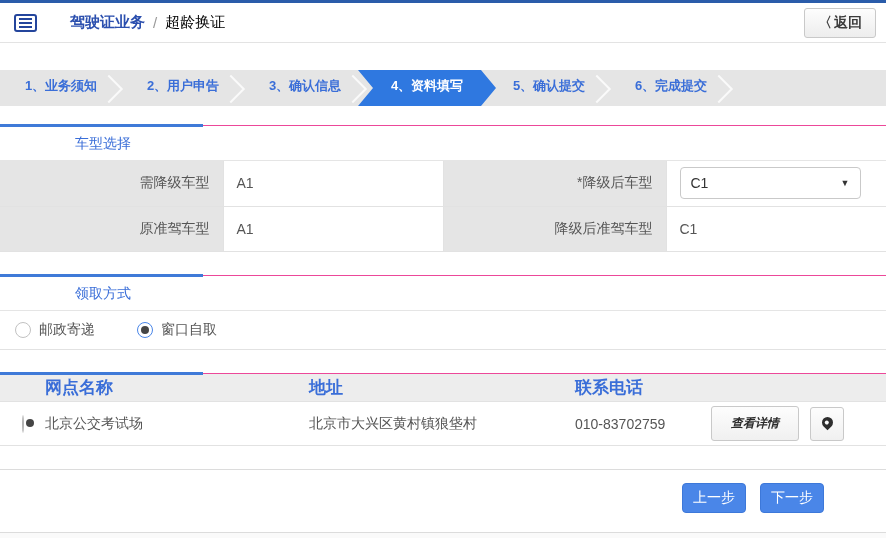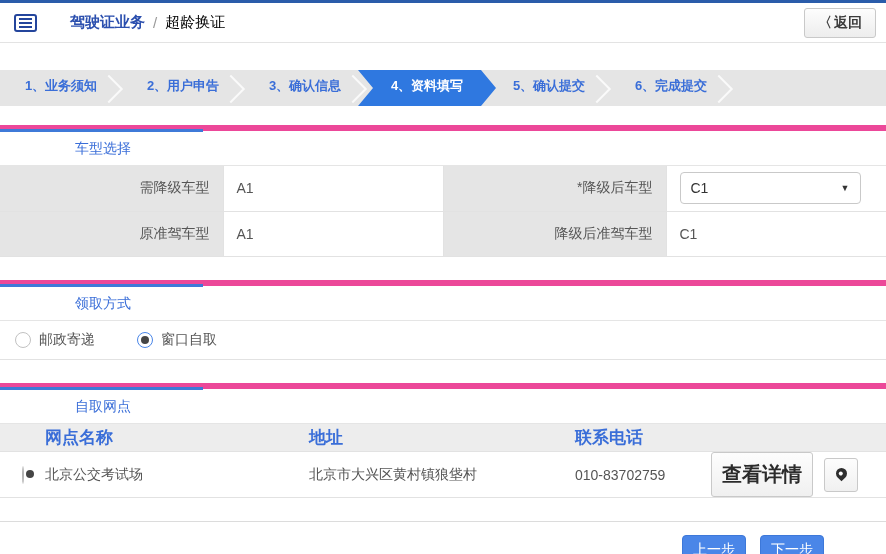--- a/index.html
+++ b/index.html
@@ -53,21 +53,21 @@
     transform: rotate(45deg);
   }
   .step.on {
     flex: 0 0 138px; margin: 0 -8px; z-index: 2;
     background: #2f78e0; color: #fff;
     clip-path: polygon(0 0, calc(100% - 15px) 0, 100% 50%, calc(100% - 15px) 100%, 0 100%, 15px 50%);
   }
   .step.on::after { display: none; }
 
   
-  .section { margin-top: 19px; border-top: 6px solid #ec4899; position: relative; }
+  .section { margin-top: 19px; border-top: 1px solid #ec4899; position: relative; }
   .section + .section, .section.gap23 { margin-top: 23px; }
   .section::before {
     content: ""; position: absolute; top: -2px; left: 0; width: 203px; height: 3px;
     background: #3f7ad8;
   }
   .section-title {
     height: 35px; line-height: 35px; padding-left: 75px;
     color: #3a6ed8; font-size: 14px; border-bottom: 1px solid #e5e5e5;
   }
 
@@ -121,22 +121,22 @@
   table.ntable td { height: 44px; border-bottom: 1px solid #e2e2e2; color: #555; font-size: 14px; }
   .col-radio { width: 45px; }
   .col-name { width: 264px; }
   .col-addr { width: 266px; }
   .col-phone { width: 136px; }
   td.cell-radio { text-align: center; }
   td.cell-radio .radio { margin: 0 auto; }
   .actions { display: flex; align-items: center; gap: 11px; }
   .detail-btn {
     background: linear-gradient(#fdfdfd, #f0f0f0); border: 1px solid #c9c9c9;
-    border-radius: 3px; padding: 8px 10px; font-size: 20px; font-weight: bold;
-    color: #2b2b2b; cursor: pointer; font-family: inherit;
+    border-radius: 3px; padding: 8px 19px; font-size: 12px; font-weight: bold;
+    color: #2b2b2b; cursor: pointer; font-family: inherit; font-style: italic;
   }
   .pin-btn {
     width: 34px; height: 34px; background: linear-gradient(#fdfdfd, #f0f0f0);
     border: 1px solid #c9c9c9; border-radius: 3px; cursor: pointer;
     display: flex; align-items: center; justify-content: center;
   }
   .pin {
     display: inline-block; width: 11px; height: 11px; background: #2e2e2e;
     border-radius: 50% 50% 50% 0; transform: rotate(-45deg); margin-top: -3px;
   }
@@ -215,21 +215,20 @@
       <span class="radio-label">邮政寄递</span>
     </label>
     <label class="radio-opt">
       <span class="radio on"></span>
       <span class="radio-label">窗口自取</span>
     </label>
   </div>
 </div>
 
 <div class="section gap23">
-  <div class="section-title">自取网点</div>
   <table class="ntable">
     <colgroup>
       <col class="col-radio">
         <col class="col-name">
         <col class="col-addr">
         <col class="col-phone">
         <col>
     </colgroup>
     <tbody>
         <tr>

